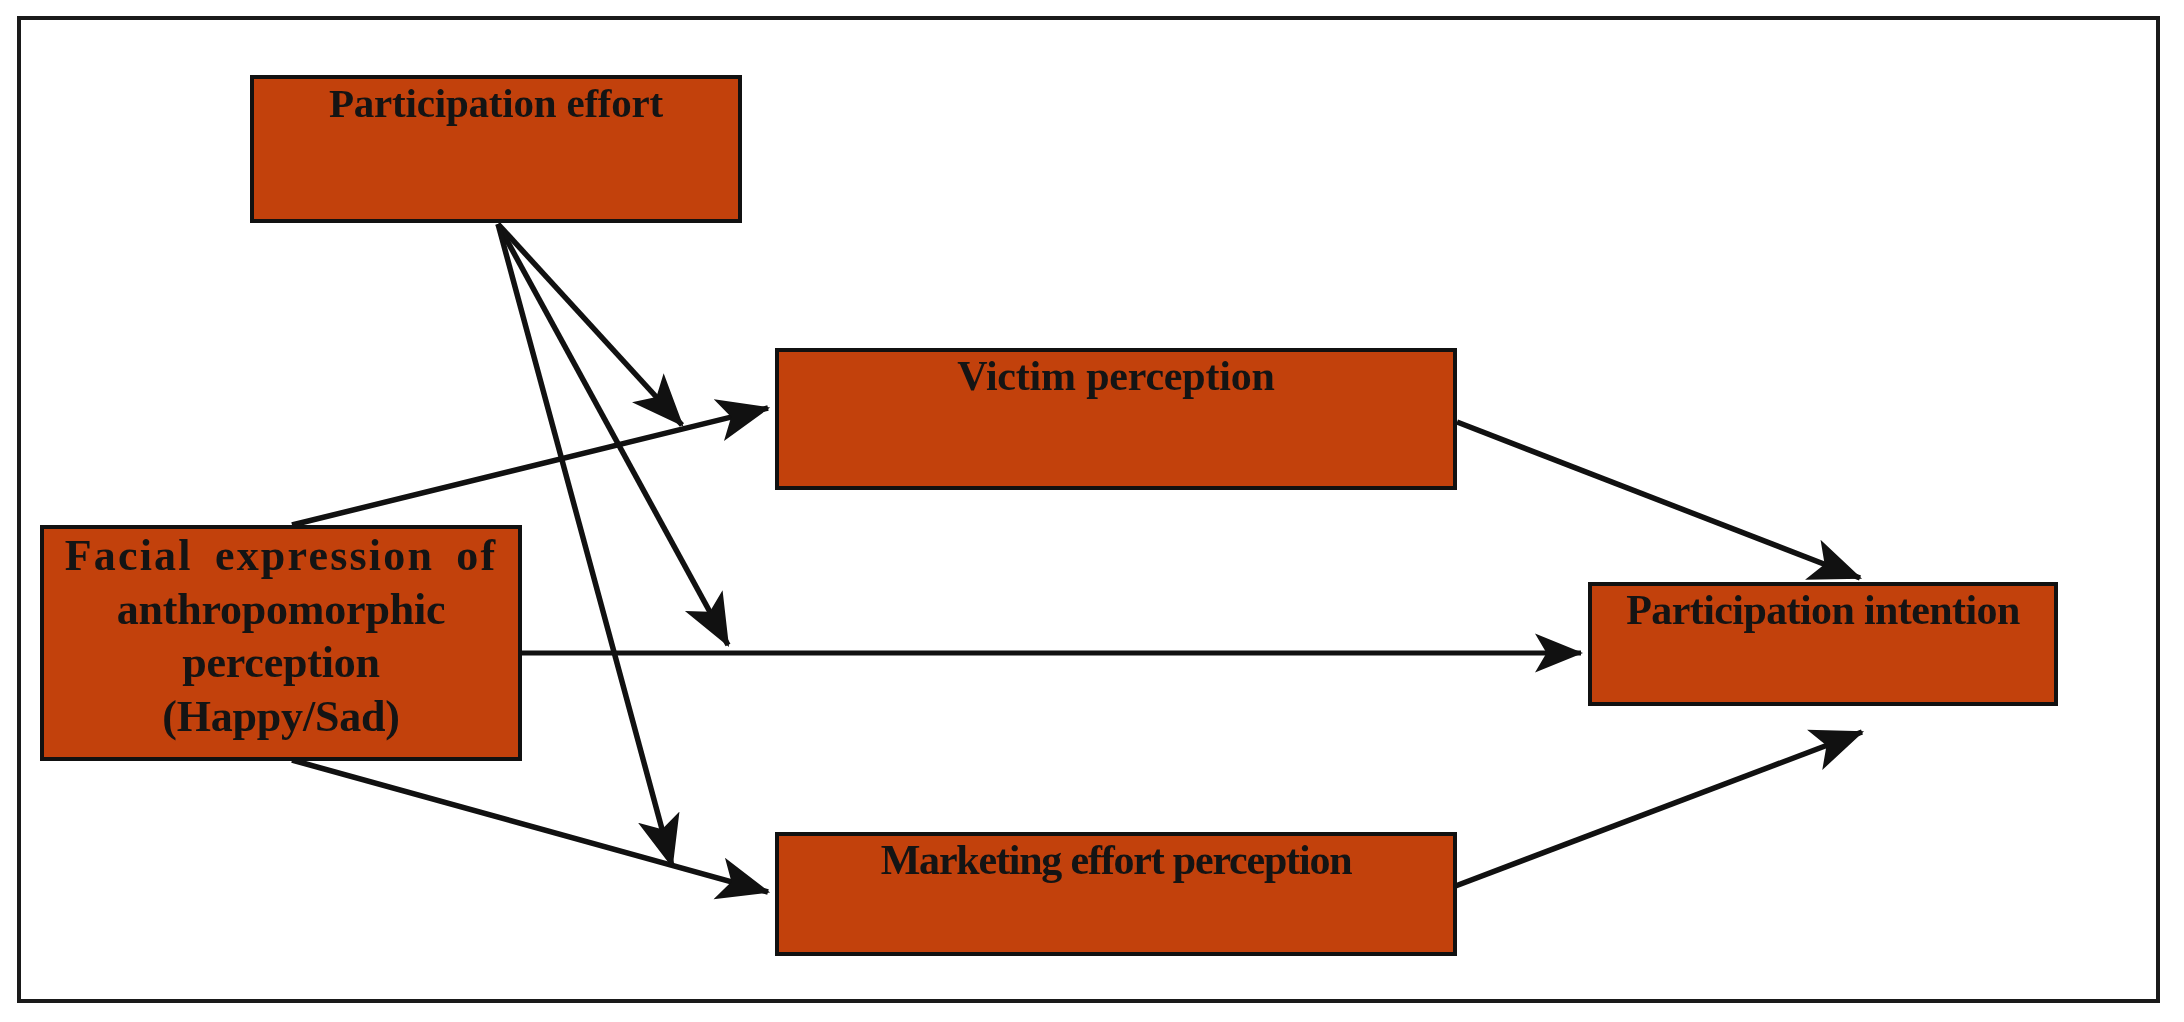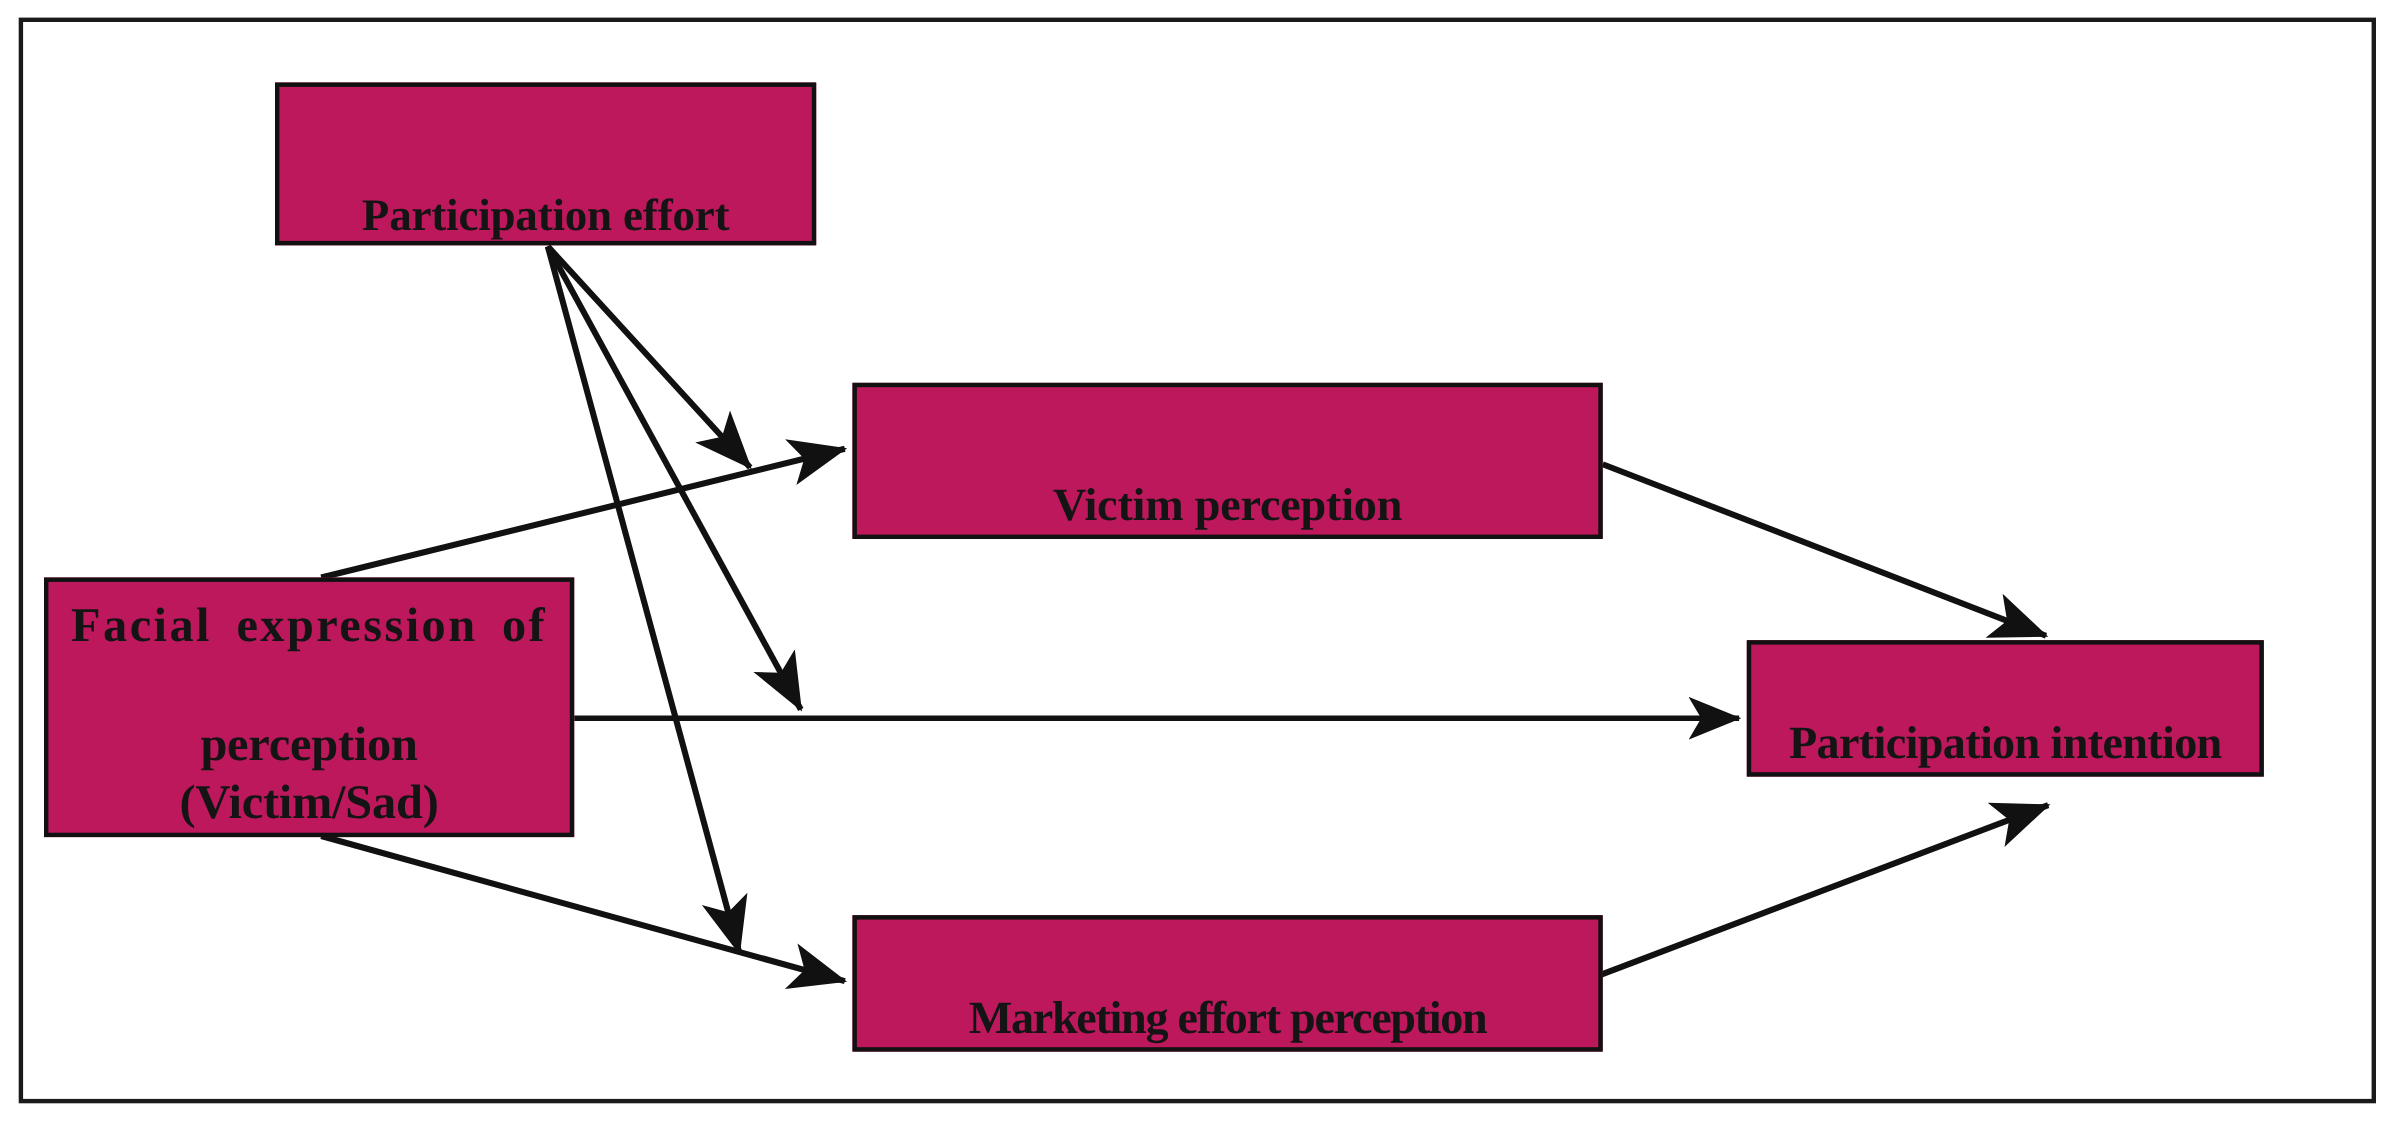--- a/index.html
+++ b/index.html
@@ -24,23 +24,23 @@
   #links{
     position:absolute;
     left:0; top:0;
     width:2184px; height:1022px;
     pointer-events:none;
   }
   .node{
     position:absolute;
     box-sizing:border-box;
     border:4px solid #111111;
-    background:#be185d;
+    background:#c2410c;
     display:flex;
-    align-items:flex-end;
+    align-items:flex-start;
     justify-content:center;
     text-align:center;
     font-weight:bold;
     color:#141414;
     line-height:1.18;
     letter-spacing:-0.2px;
     z-index:3;
   }
   .node .label{ display:block; width:100%; padding:0 10px; }
   
@@ -105,23 +105,23 @@
 
   <div class="node" id="node-participation-effort">
     <span class="label">
       <span>Participation effort</span><br>
     </span>
   </div>
 
   <div class="node" id="node-facial-expression">
     <span class="label">
       <span class="l1">Facial  expression  of</span><br>
-      <br>
+      <span>anthropomorphic</span><br>
       <span>perception</span><br>
-      <span>(Victim/Sad)</span>
+      <span>(Happy/Sad)</span>
     </span>
   </div>
 
   <div class="node" id="node-victim-perception">
     <span class="label">Victim perception</span>
   </div>
 
   <div class="node" id="node-marketing-agent-perception">
     <span class="label">Marketing effort perception</span>
   </div>

